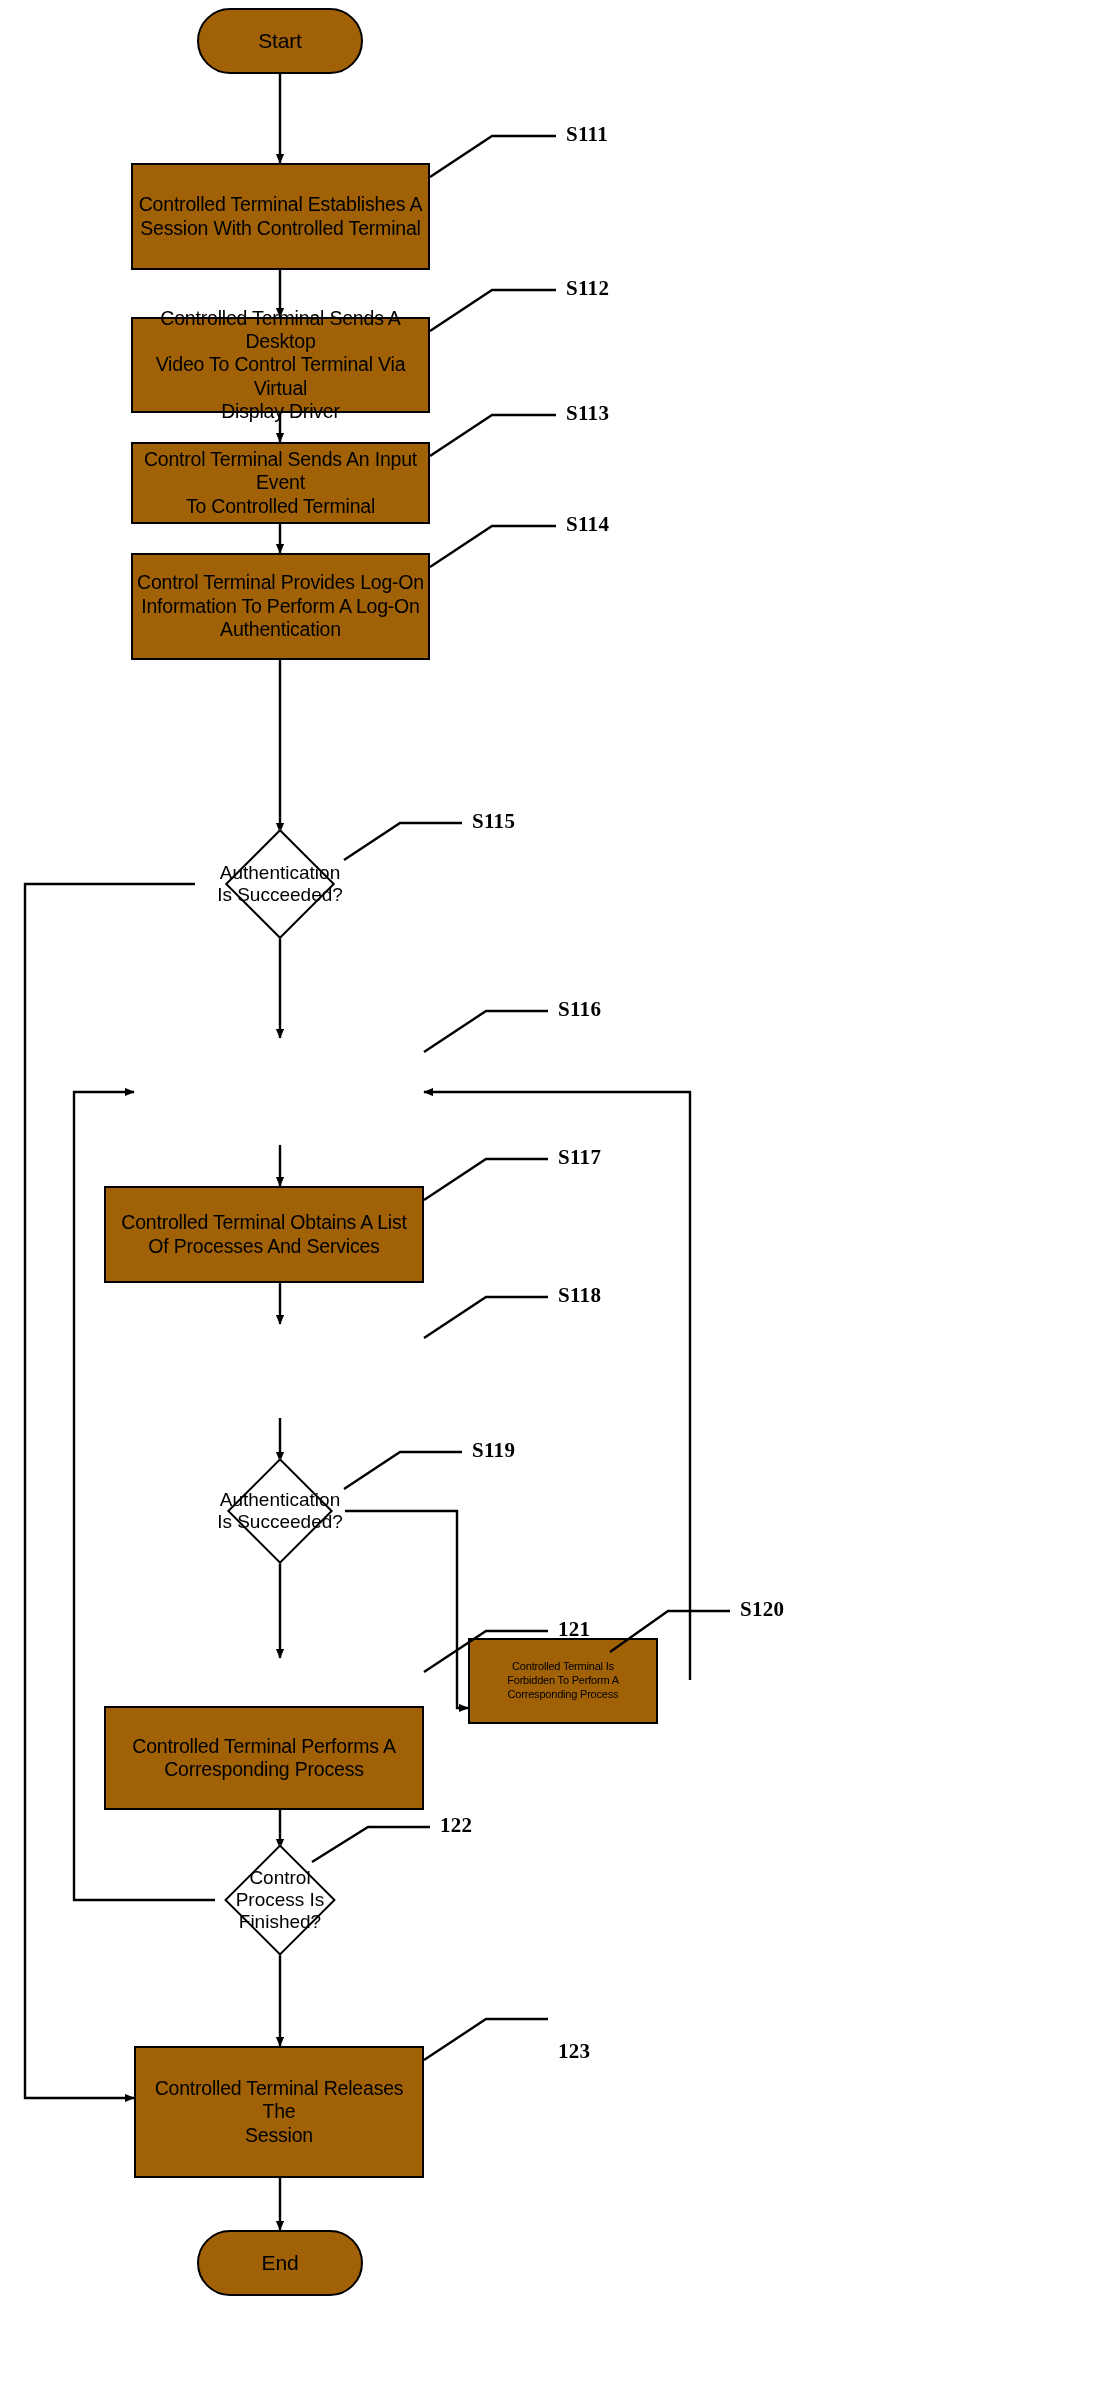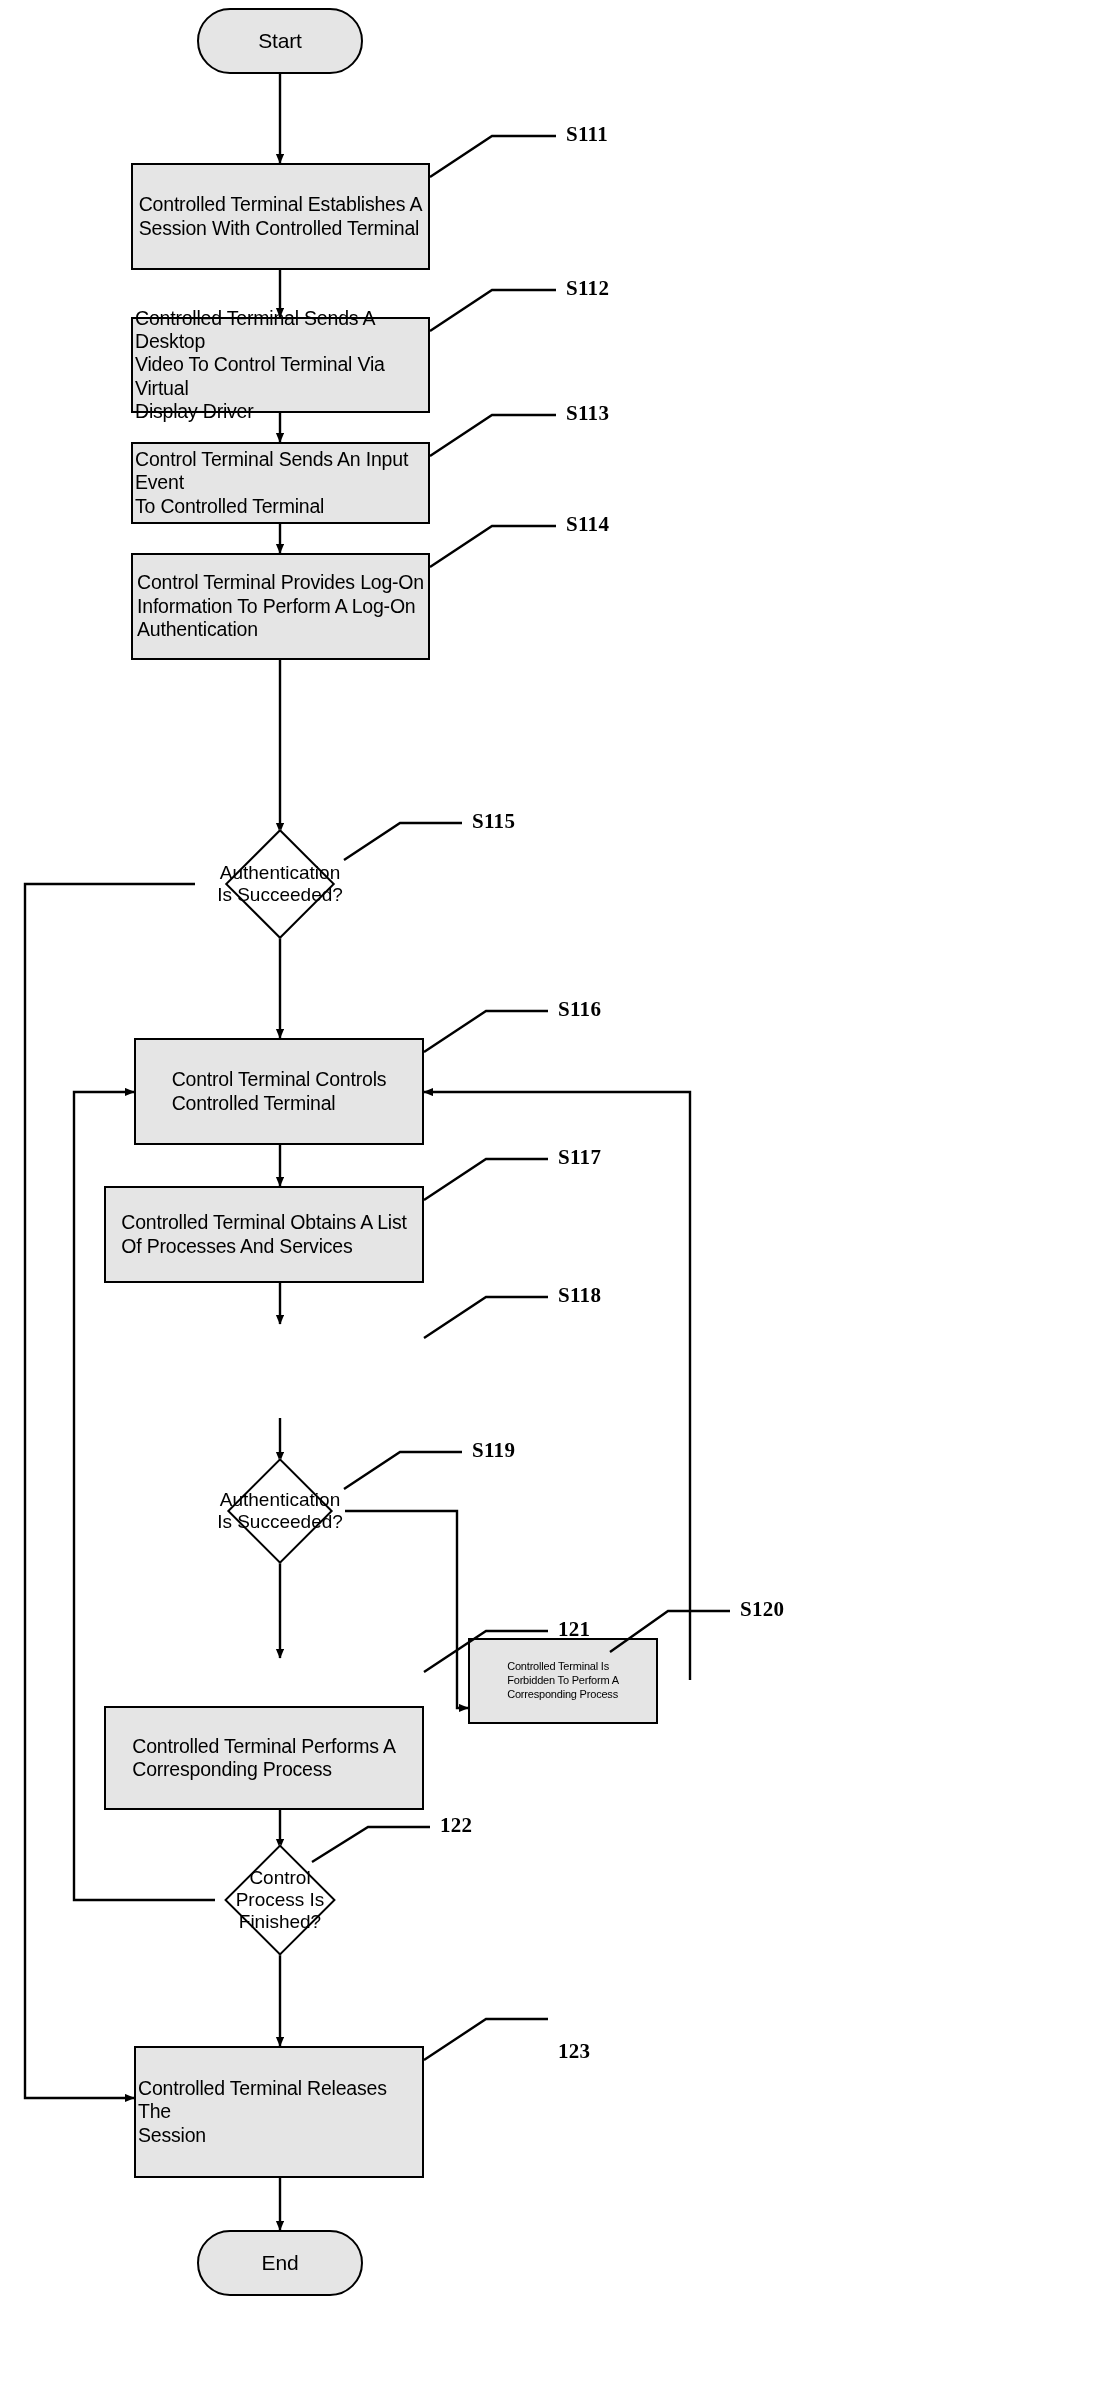--- a/index.html
+++ b/index.html
@@ -2,22 +2,22 @@
 <html><head>
 <meta charset="utf-8">
 <title>Flowchart</title>
 <style>
   html,body{margin:0;padding:0;background:#ffffff;}
   body{width:1111px;height:2386px;position:relative;
        font-family:"Liberation Sans", sans-serif;color:#000;}
   #stage{position:absolute;left:0;top:0;width:1111px;height:2386px;overflow:hidden;}
   svg#wires{position:absolute;left:0;top:0;width:1111px;height:2386px;}
 
-  .node{position:absolute;box-sizing:border-box;border:2px solid #000;background:#e5e5e5;
-        display:flex;align-items:center;justify-content:center;text-align:left;
+  .node{position:absolute;box-sizing:border-box;border:2px solid #000;background:#a16207;
+        display:flex;align-items:center;justify-content:center;text-align:center;
         line-height:1.20;letter-spacing:-0.2px;}
   .proc{font-size:19.5px;padding:2px 2px;}
   .proc.small{font-size:11px;line-height:1.25;}
   .term{border-radius:999px;font-size:21px;border-width:2.5px;}
 
   
   .dec{position:absolute;}
   .dec .rhomb{position:absolute;left:50%;top:50%;border:2px solid #000;background:#fff;
               transform:translate(-50%,-50%) rotate(45deg);}
   .dec .dlabel{position:absolute;left:50%;top:50%;transform:translate(-50%,-50%);
@@ -99,24 +99,20 @@
     <span style="white-space:pre-line">Control Terminal Sends An Input Event
 To Controlled Terminal</span>
   </div>
 
   <div class="node proc" style="left:131px;top:553px;width:299px;height:107px;">
     <span style="white-space:pre-line">Control Terminal Provides Log-On
 Information To Perform A Log-On
 Authentication</span>
   </div>
 
-  <div class="node proc" style="left:134px;top:1038px;width:290px;height:107px;">
-    <span style="white-space:pre-line">Control Terminal Controls
-Controlled Terminal</span>
-  </div>
 
   <div class="node proc" style="left:104px;top:1186px;width:320px;height:97px;">
     <span style="white-space:pre-line">Controlled Terminal Obtains A List
 Of Processes And Services</span>
   </div>
 
 
   <div class="node proc" style="left:104px;top:1658px;width:320px;height:104px;margin-top:48px;">
     <span style="white-space:pre-line">Controlled Terminal Performs A
 Corresponding Process</span>

